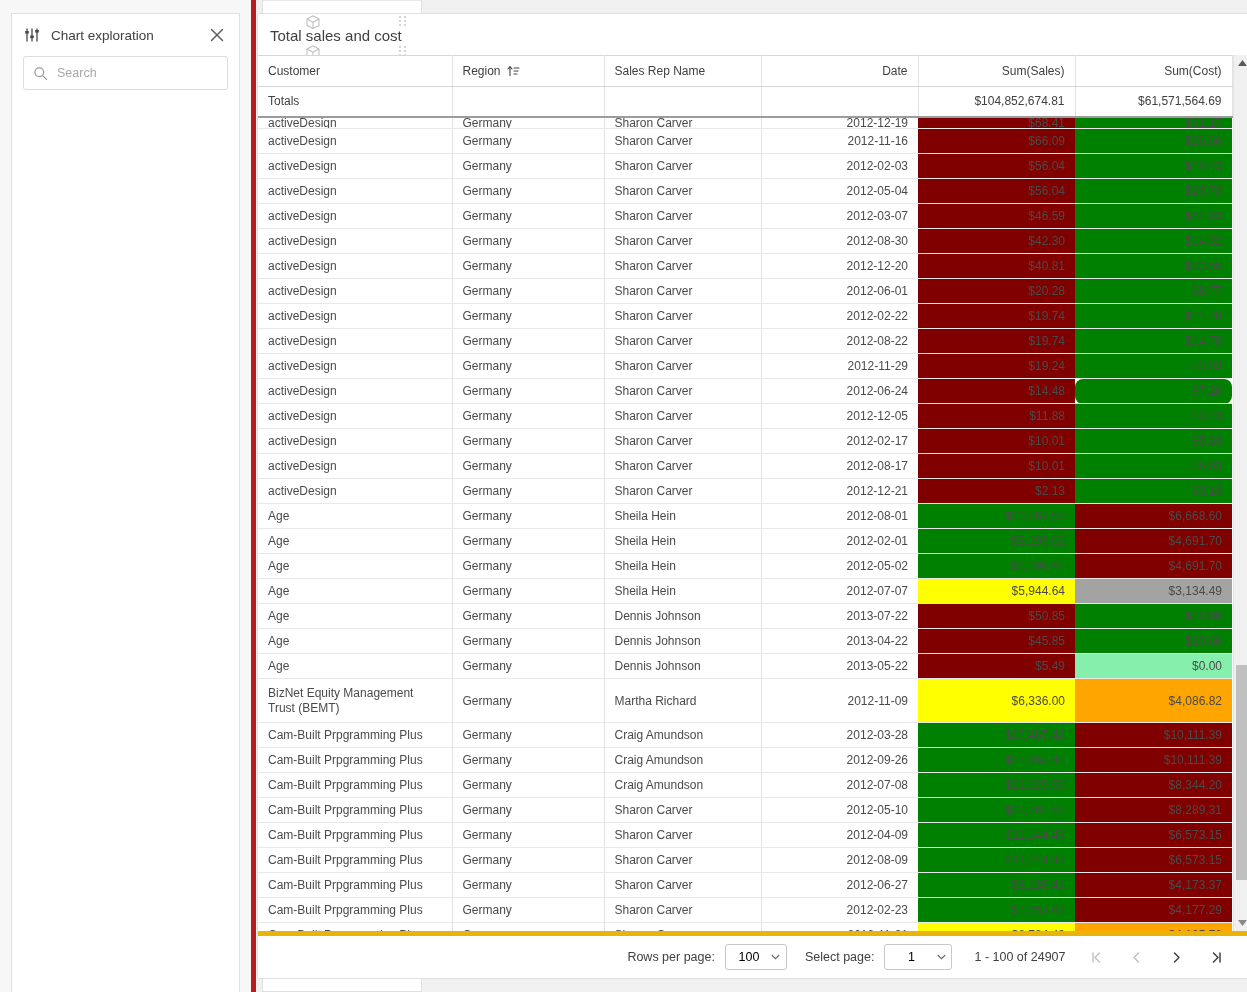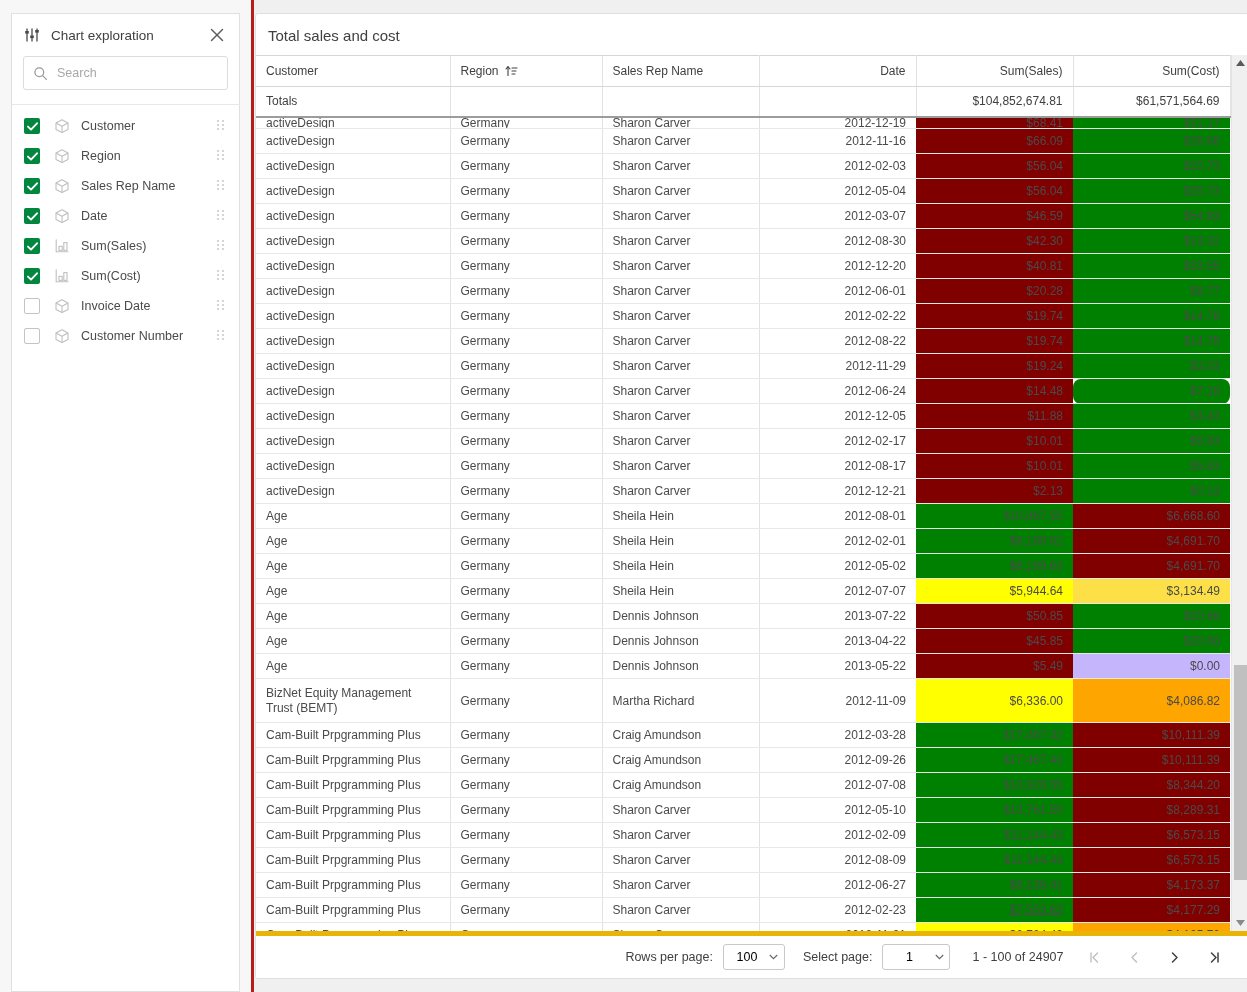--- a/index.html
+++ b/index.html
@@ -14,23 +14,22 @@
     overflow: hidden;
   }
 
   .app { display: flex; width: 1247px; height: 992px; }
 
   
   .sidebar {
     width: 256px;
     height: 992px;
     background: #f7f7f7;
-    border-right: 3px solid #b91c1c;
+    border-right: 5px solid #b91c1c;
     display: flex;
-    flex-direction: column;
   }
   .sb-panel {
     margin: 13px 11px 0 11px;
     background: #ffffff;
     border: 1px solid #e0e0e0;
     border-bottom: none;
     flex: 0 0 auto;
   }
   .sb-head {
     display: flex;
@@ -675,21 +674,21 @@
                   <td class="num">2012-05-02</td>
                   <td class="num m" style="background: rgb(0, 128, 0);">$8,199.62</td>
                   <td class="num m" style="background: rgb(128, 0, 0);">$4,691.70</td>
                 </tr>
                 <tr>
                   <td>Age</td>
                   <td>Germany</td>
                   <td>Sheila Hein</td>
                   <td class="num">2012-07-07</td>
                   <td class="num m dark" style="background: rgb(255, 255, 0);">$5,944.64</td>
-                  <td class="num m dark" style="background: #fde047;">$3,134.49</td>
+                  <td class="num m dark" style="background: #a3a3a3;">$3,134.49</td>
                 </tr>
                 <tr>
                   <td>Age</td>
                   <td>Germany</td>
                   <td>Dennis Johnson</td>
                   <td class="num">2013-07-22</td>
                   <td class="num m" style="background: rgb(128, 0, 0);">$50.85</td>
                   <td class="num m" style="background: rgb(0, 128, 0);">$20.66</td>
                 </tr>
                 <tr>
@@ -699,21 +698,21 @@
                   <td class="num">2013-04-22</td>
                   <td class="num m" style="background: rgb(128, 0, 0);">$45.85</td>
                   <td class="num m" style="background: rgb(0, 128, 0);">$20.66</td>
                 </tr>
                 <tr>
                   <td>Age</td>
                   <td>Germany</td>
                   <td>Dennis Johnson</td>
                   <td class="num">2013-05-22</td>
                   <td class="num m" style="background: rgb(128, 0, 0);">$5.49</td>
-                  <td class="num m" style="background: #c4b5fd;">$0.00</td>
+                  <td class="num m" style="background: #86efac;">$0.00</td>
                 </tr>
                 <tr class="tall">
                   <td class="wrap2">BizNet Equity Management Trust (BEMT)</td>
                   <td>Germany</td>
                   <td>Martha Richard</td>
                   <td class="num">2012-11-09</td>
                   <td class="num m dark" style="background: rgb(255, 255, 0);">$6,336.00</td>
                   <td class="num m dark" style="background: rgb(255, 165, 0);">$4,086.82</td>
                 </tr>
                 <tr>
@@ -745,21 +744,21 @@
                   <td>Germany</td>
                   <td>Sharon Carver</td>
                   <td class="num">2012-05-10</td>
                   <td class="num m" style="background: rgb(0, 128, 0);">$13,761.50</td>
                   <td class="num m" style="background: rgb(128, 0, 0);">$8,289.31</td>
                 </tr>
                 <tr>
                   <td>Cam-Built Prpgramming Plus</td>
                   <td>Germany</td>
                   <td>Sharon Carver</td>
-                  <td class="num">2012-02-09</td>
+                  <td class="num">2012-04-09</td>
                   <td class="num m" style="background: rgb(0, 128, 0);">$11,144.43</td>
                   <td class="num m" style="background: rgb(128, 0, 0);">$6,573.15</td>
                 </tr>
                 <tr>
                   <td>Cam-Built Prpgramming Plus</td>
                   <td>Germany</td>
                   <td>Sharon Carver</td>
                   <td class="num">2012-08-09</td>
                   <td class="num m" style="background: rgb(0, 128, 0);">$11,144.43</td>
                   <td class="num m" style="background: rgb(128, 0, 0);">$6,573.15</td>

